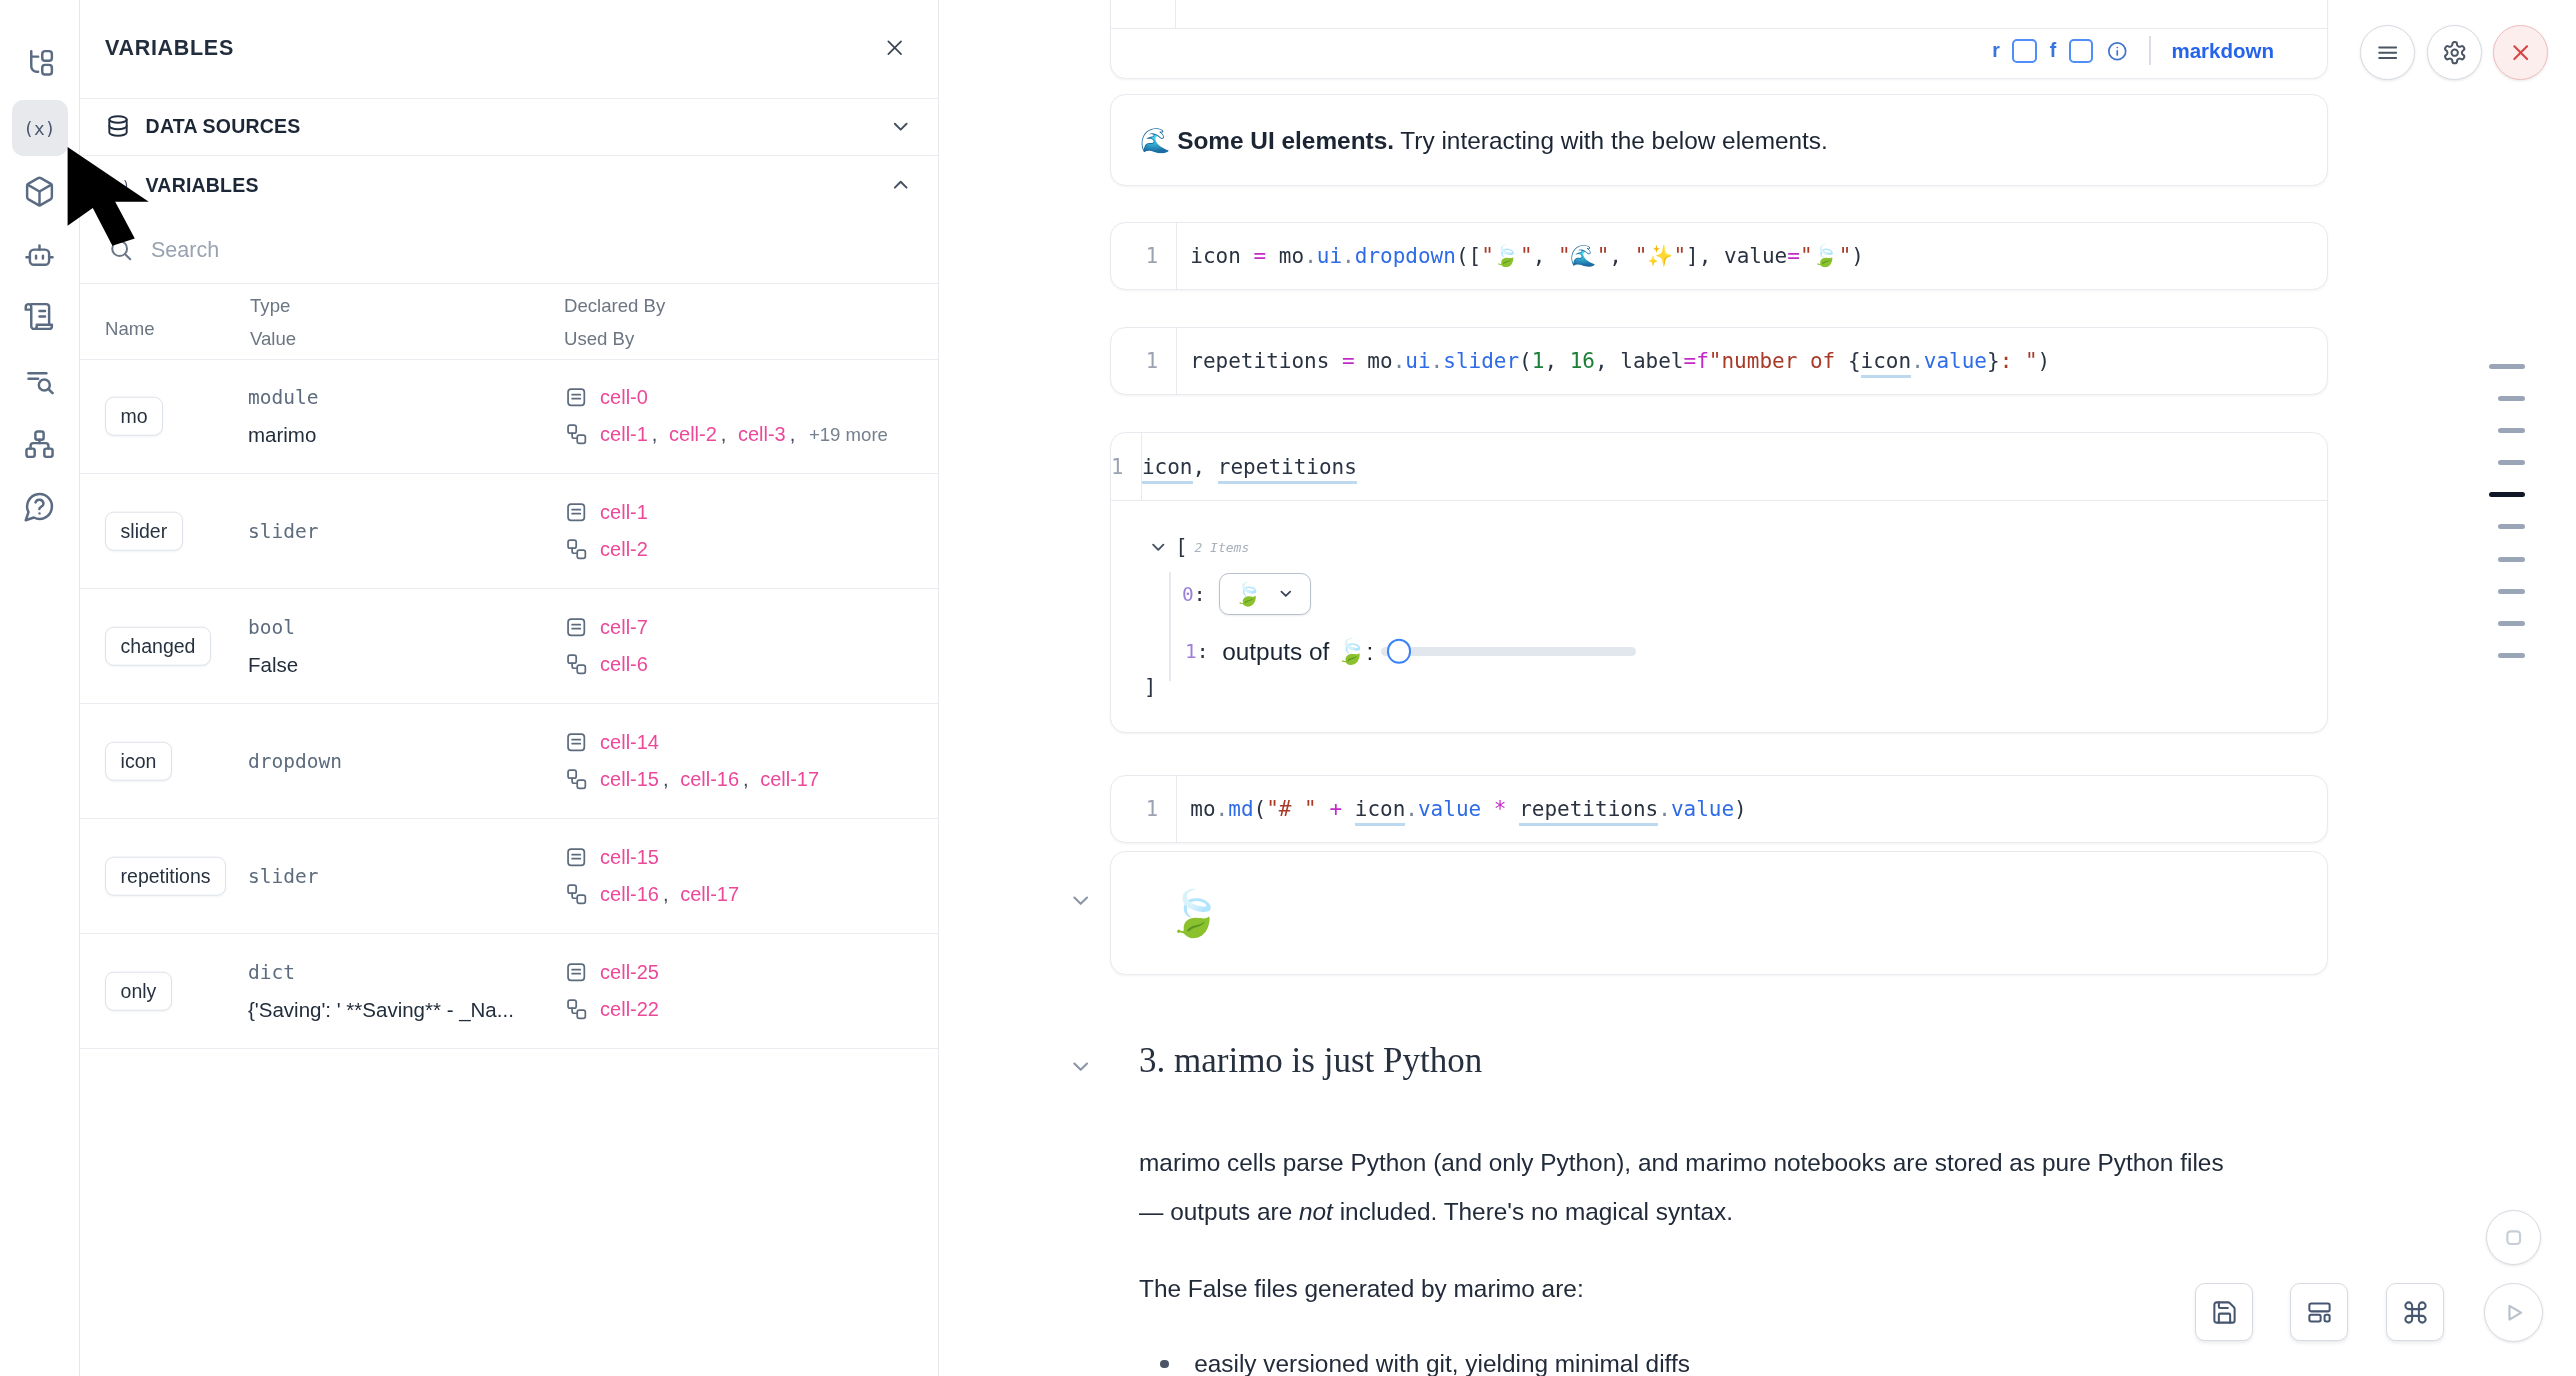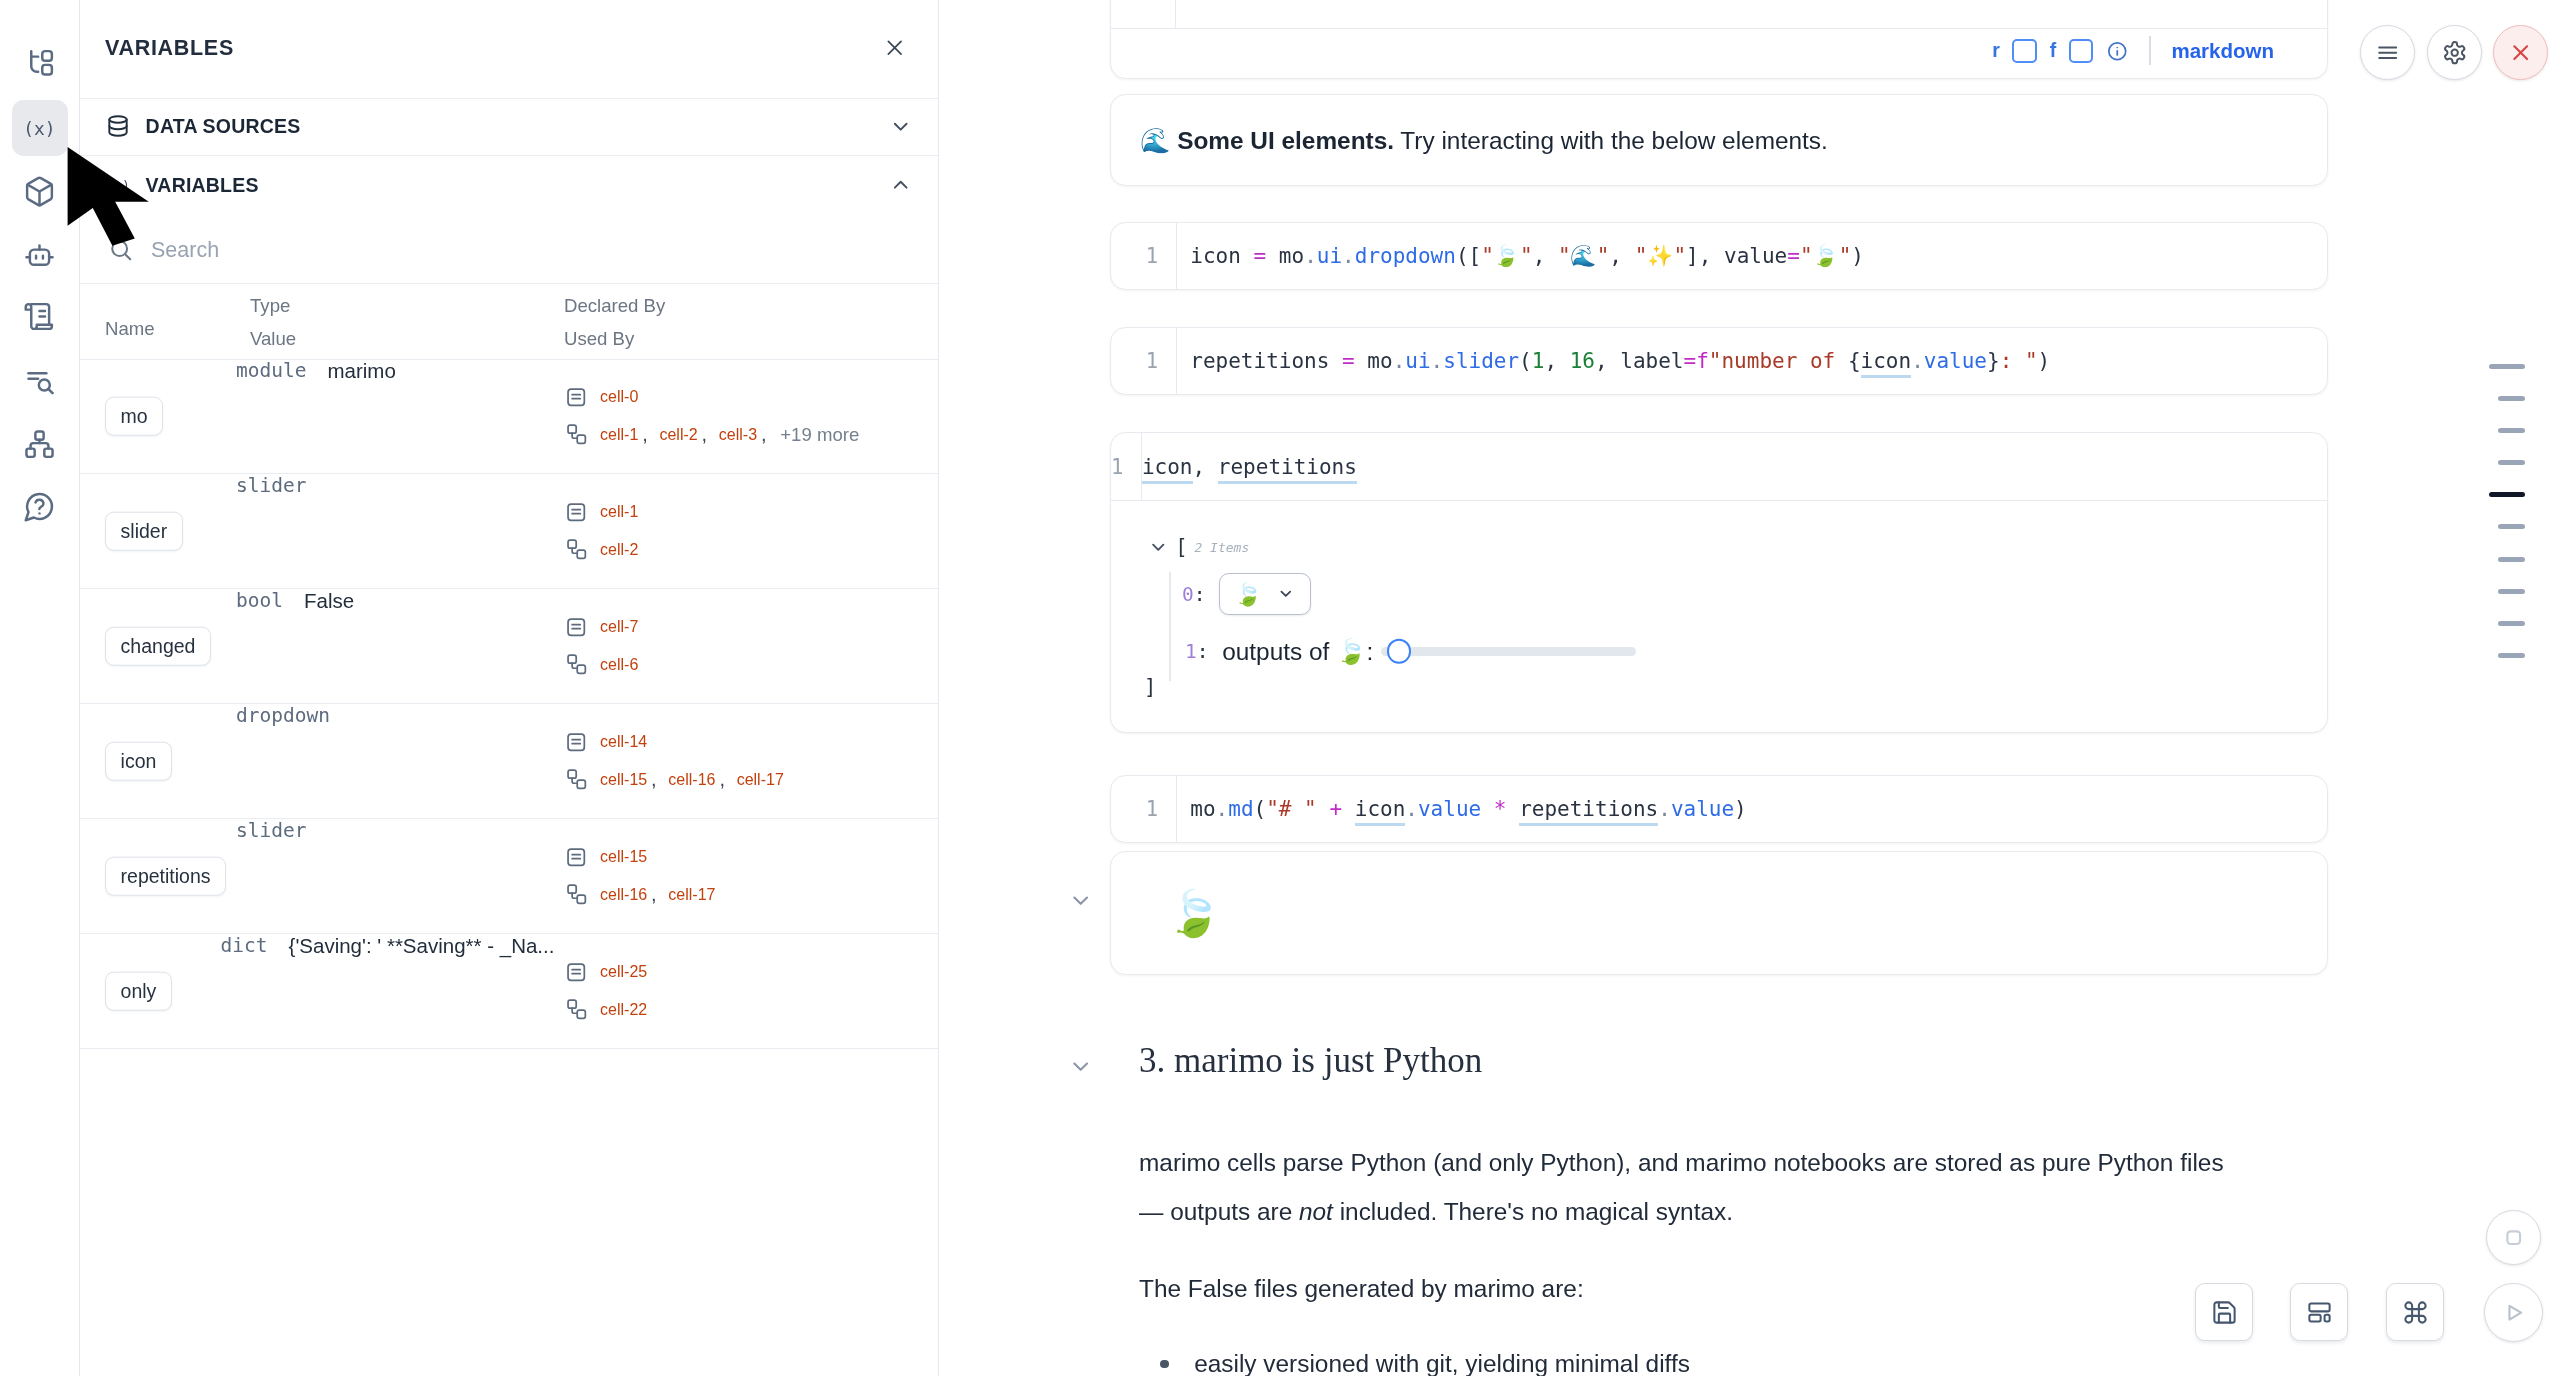--- a/index.html
+++ b/index.html
@@ -35,27 +35,27 @@
   .thead{position:absolute;top:283px;height:76px;left:0;right:0;border-bottom:1px solid #e9ecf0;color:#6c7683;font-size:18.6px}
   .th-name{position:absolute;left:26px;top:35px}
   .th-type{position:absolute;left:171px;top:11.7px}
   .th-value{position:absolute;left:171px;top:45px}
   .th-declared{position:absolute;left:485px;top:11.7px}
   .th-used{position:absolute;left:485px;top:45px}
   #var-rows{position:absolute;top:359px;left:0;right:0}
   .vrow{position:relative;height:114px;border-bottom:1px solid #e9ecf0}
   .badge{position:absolute;left:26px;top:50%;transform:translateY(-50%);border:1px solid #dde3e9;border-radius:8.8px;
          padding:6.8px 14.6px;font-size:19.5px;color:#27313f;background:#fff;box-shadow:0 1px 2px rgba(20,30,50,.05);cursor:pointer}
-  .vcol2{position:absolute;left:157px;top:0;bottom:0;display:flex;justify-content:center;gap:21px;max-width:303px}
+  .vcol2{position:absolute;left:169px;top:0;bottom:0;display:flex;flex-direction:column;justify-content:center;gap:14px;max-width:303px}
   .vtype{font-family:"DejaVu Sans Mono",monospace;font-size:19.5px;color:#5d6b7e}
   .vvalue{font-size:20.5px;color:#232e3c;white-space:nowrap}
   .vcol3{position:absolute;left:485px;top:0;bottom:0;display:flex;flex-direction:column;justify-content:center;gap:12.7px}
   .vline{display:flex;align-items:center;gap:11.7px;white-space:nowrap}
   .vline svg{width:24.4px;height:24.4px;stroke:#5d6b7e;stroke-width:1.7;flex:none}
-  .vlink{color:#c2410c;font-size:16px;cursor:pointer}
+  .vlink{color:#ec4899;font-size:20px;cursor:pointer}
   .vsep{color:#3a4656;font-size:20px;margin-left:-7.8px}
   .vmore{color:#74808d;font-size:18.6px;margin-left:2px;cursor:pointer}
 
   
   .cell,.outbox{position:absolute;left:1110px;width:1218px;background:#fff;border:1.5px solid #e7eaee;border-radius:15.6px;
         box-shadow:0 1px 2.9px rgba(16,24,40,.05);box-sizing:border-box}
   .ln{font-family:"DejaVu Sans Mono",monospace;font-size:20.5px;color:#9aa3b0}
   .codeline{font-family:"DejaVu Sans Mono",monospace;font-size:21px;color:#2a3342;white-space:pre}
   .tk-p{color:#2a3342}.tk-op{color:#c02bc7}.tk-fn{color:#2e6be6}.tk-dot{color:#7a8699}
   .tk-str{color:#a93a28}.tk-num{color:#1a7f37}

